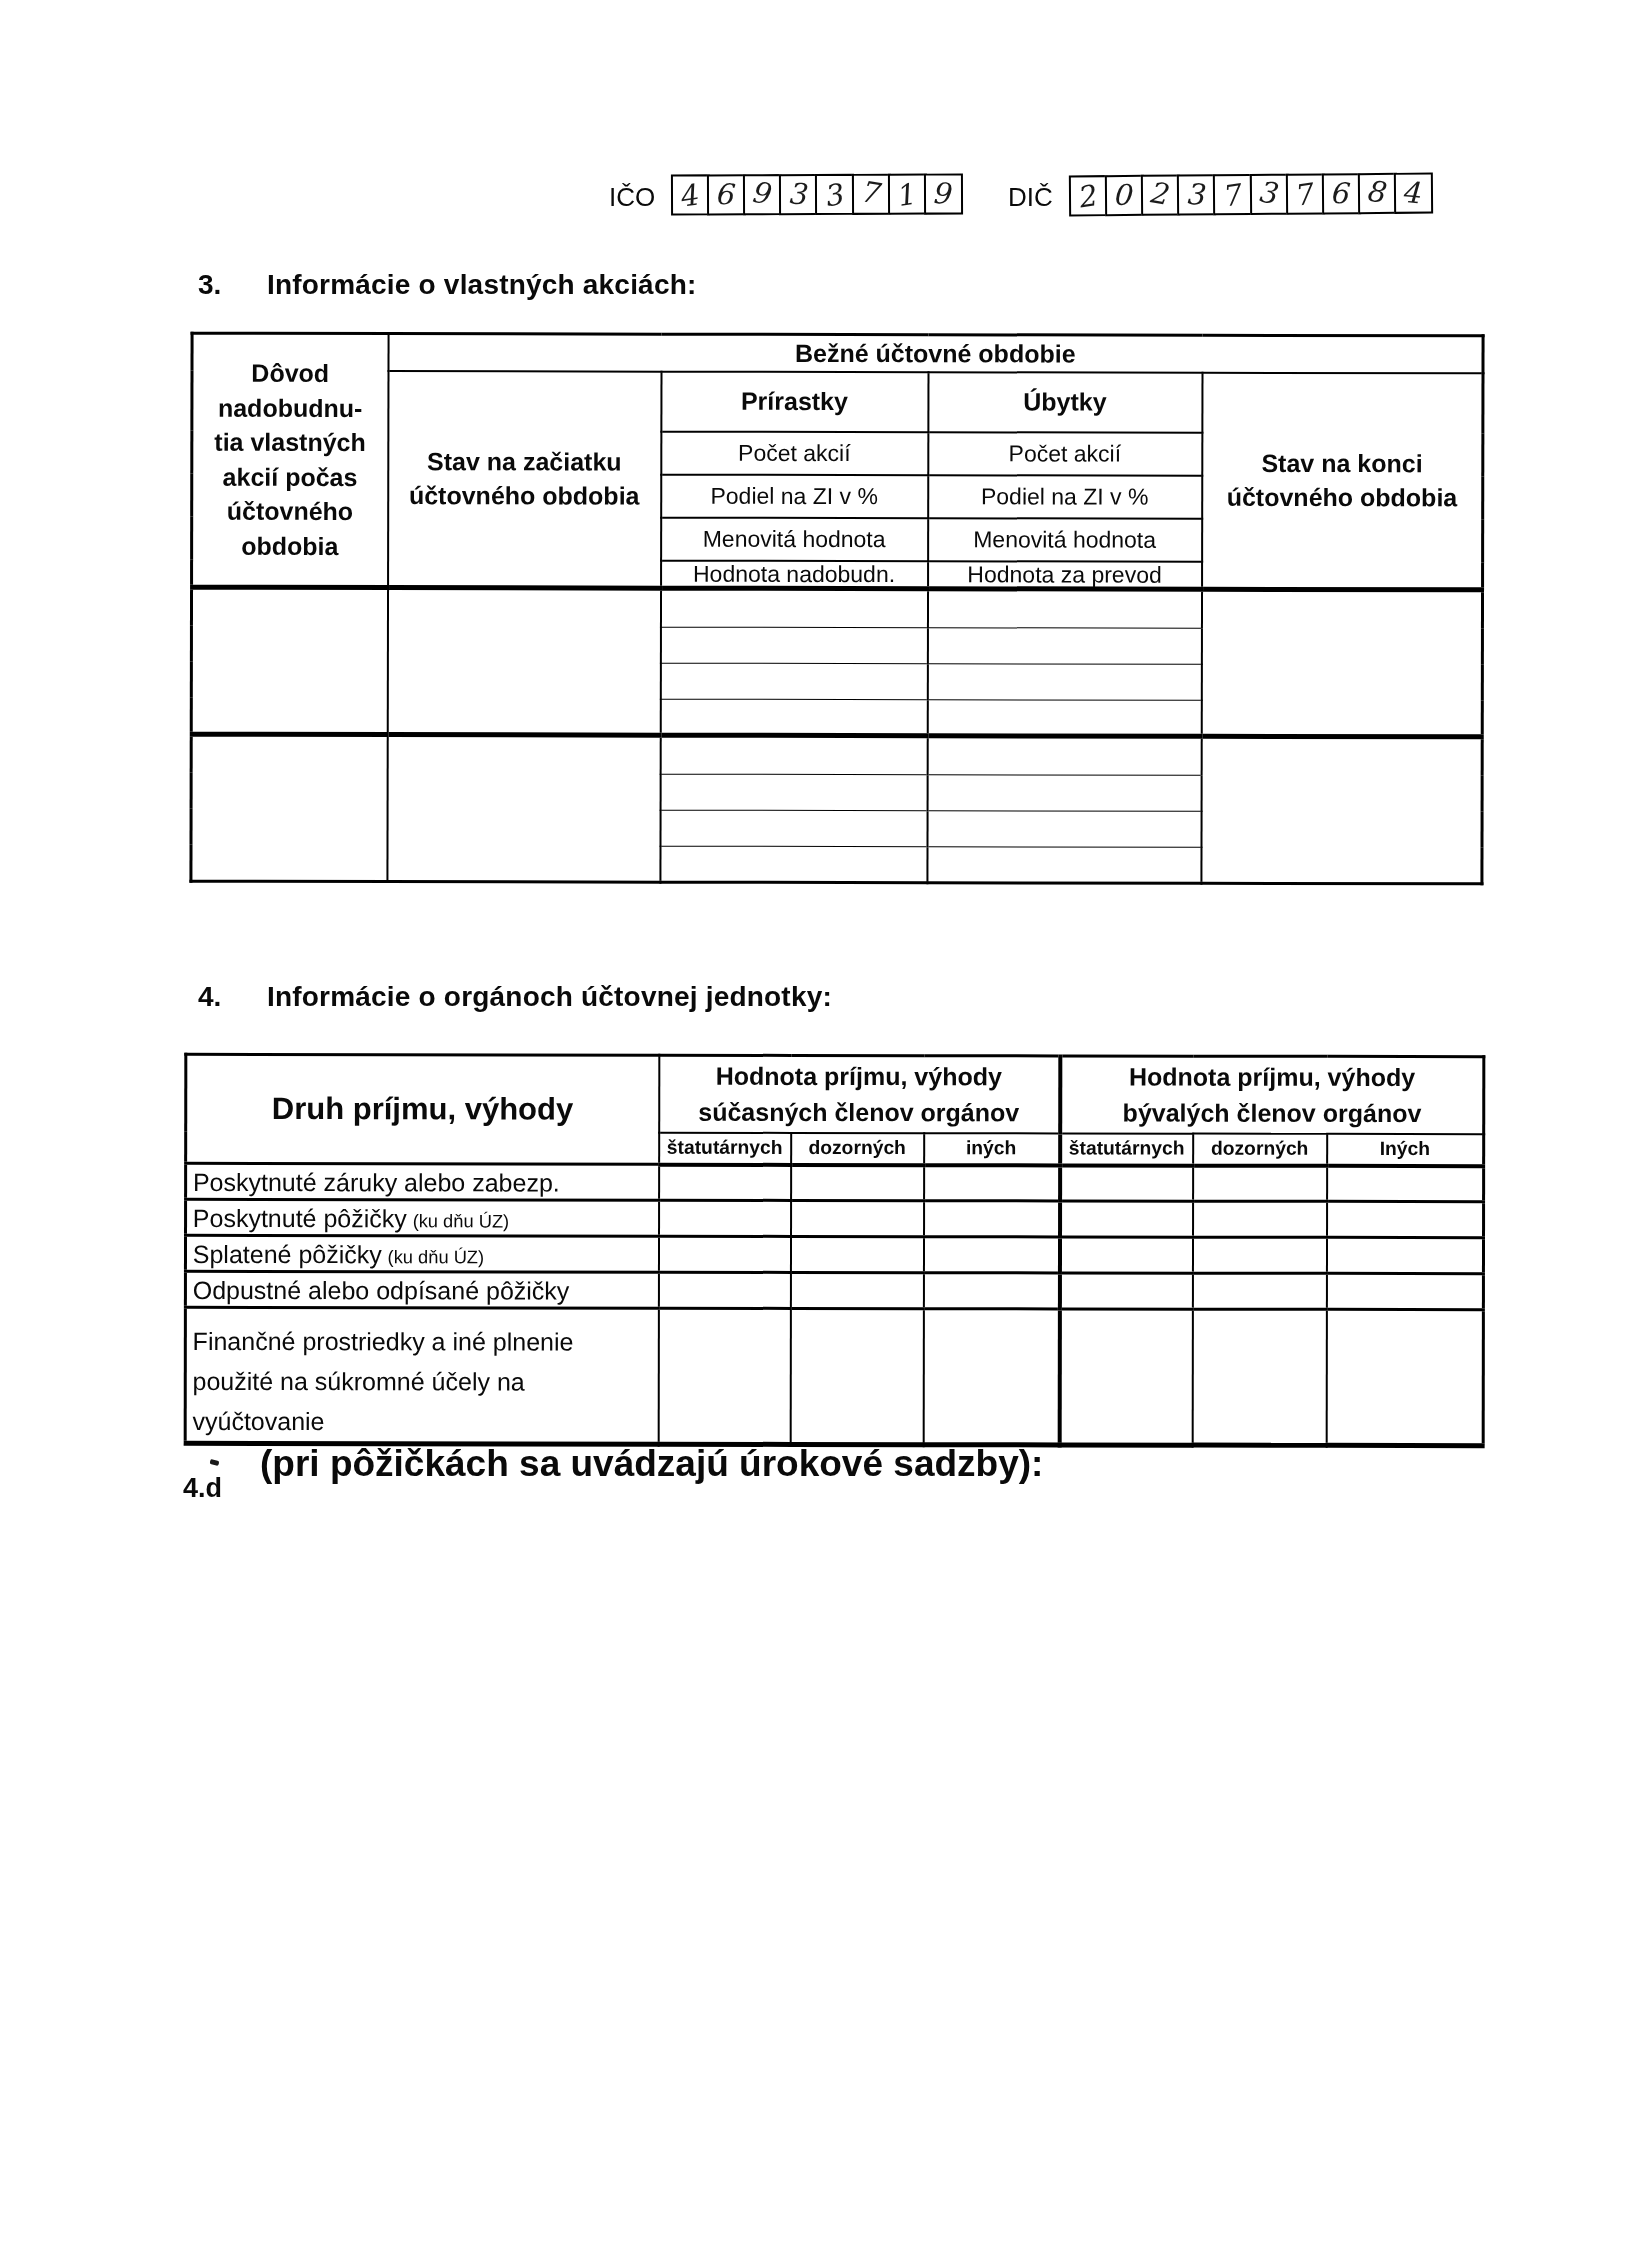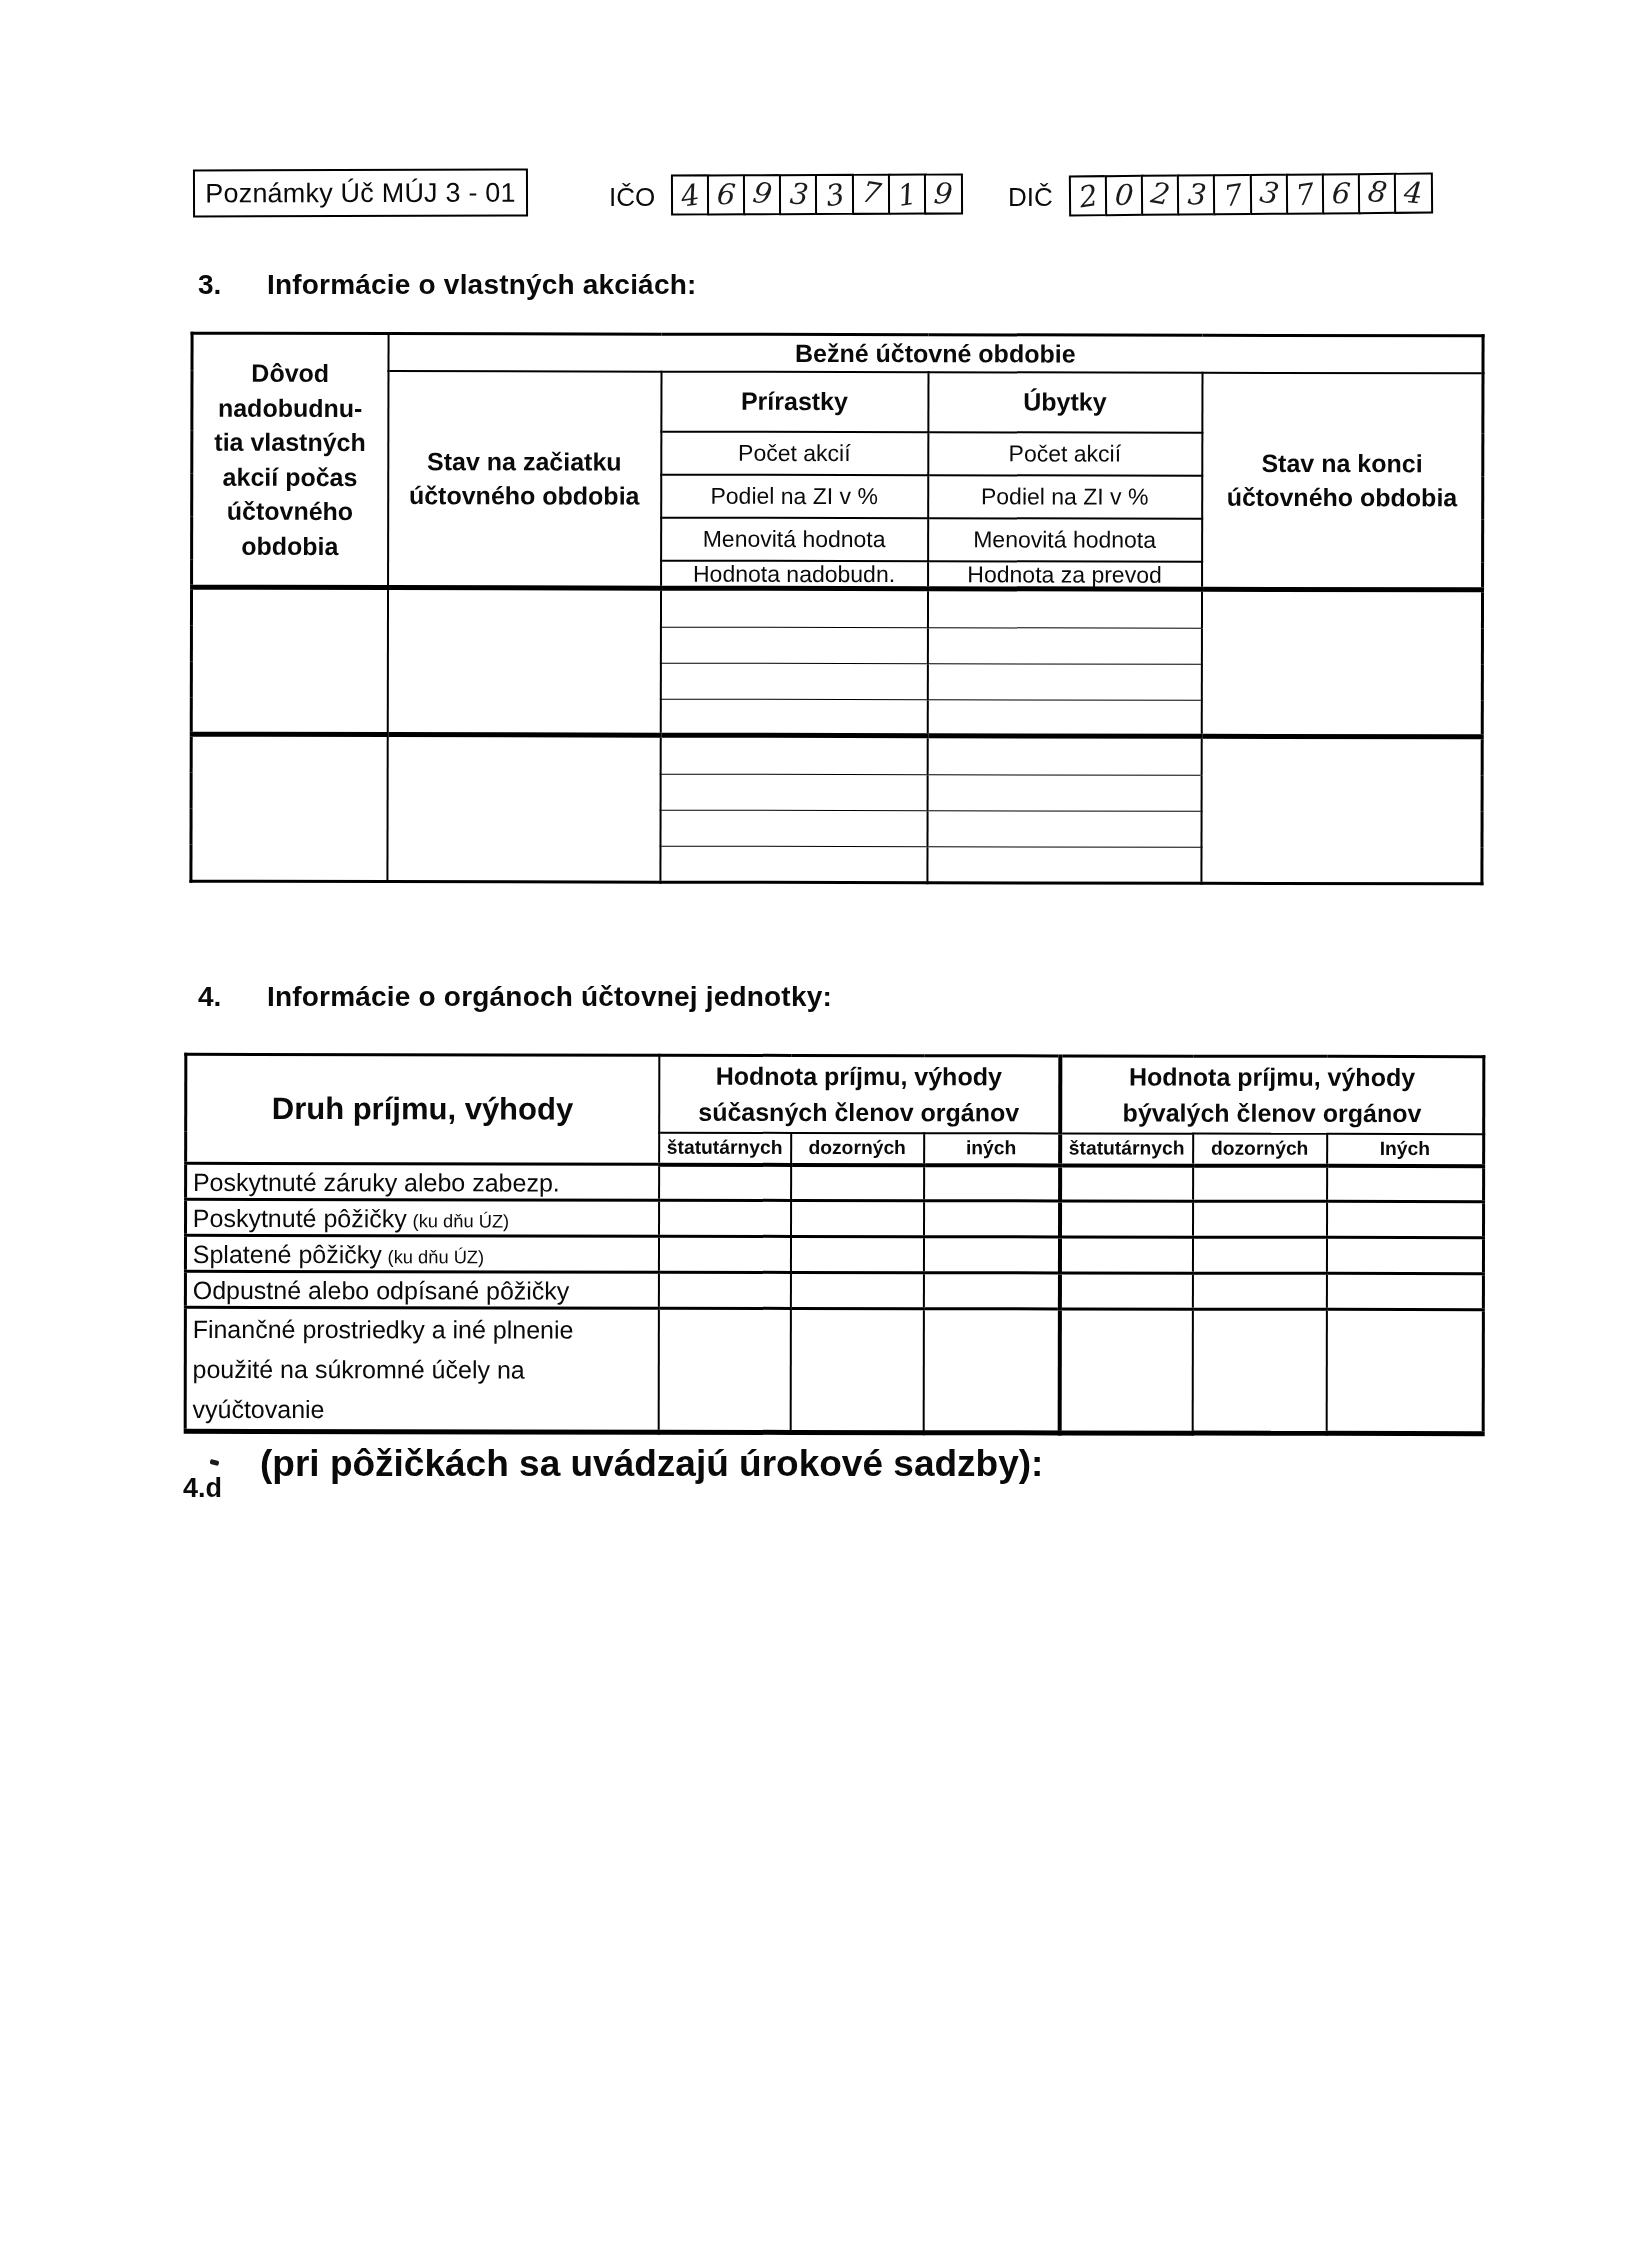--- a/index.html
+++ b/index.html
@@ -70,42 +70,39 @@
   .t4 tr.dr{height:36px;}
   .t4 tr.dr-tall{height:118px;}
   .t4 .c1h{font-weight:bold;font-size:31px;text-align:center;vertical-align:middle;}
   .t4 .grp{font-weight:bold;font-size:25px;text-align:center;vertical-align:middle;line-height:1.45;padding:0 19.3px;}
   .t4 .sh{font-weight:bold;font-size:19.3px;text-align:center;vertical-align:middle;}
   .t4 .g2{border-left:4.8px solid #000;}
   .t4 tr.h2 td{border-bottom:4.8px solid #000;}
   .t4 tr.dr td, .t4 tr.dr-tall td{border-top:3.9px solid #000;}
   .t4 .rl{font-size:25px;text-align:left;vertical-align:middle;padding:0 3.9px 0 5.8px;line-height:1.2;}
   .t4 .rl .note{font-size:18.3px;margin-left:5.8px;}
-  .t4 tr.dr-tall .rl{vertical-align:top;line-height:1.6;padding-top:0;}
+  .t4 tr.dr-tall .rl{vertical-align:top;line-height:1.6;padding-top:12px;}
   
   .s4d-num{position:absolute;left:183px;top:1473px;font-size:27px;font-weight:bold;}
   .s4d-l1{
     position:absolute;left:260px;top:1473px;width:1215px;
     font-size:27px;font-weight:bold;text-align:justify;text-align-last:justify;
     letter-spacing:0.1px;
   }
   .s4d-l2{position:absolute;left:260px;top:1443px;font-size:37px;font-weight:bold;}
   .dot-artifact{
     position:absolute;left:210px;top:1460px;width:8.7px;height:4.8px;
     background:#1a1a1a;border-radius:1.9px;transform:rotate(15deg);
   }
 </style>
 </head>
 <body>
 
 <div class="page">
 
-  <div class="form-code-box">
-    <span>Poznámky Úč MÚJ 3 - 01</span>
-  </div>
   <span class="field-label ico">IČO</span>
   <div class="digit-row ico">
     <div class="digit-cell">
         <span class="hw">4</span>
       </div>
     <div class="digit-cell">
         <span class="hw">6</span>
       </div>
     <div class="digit-cell">
         <span class="hw">9</span>

